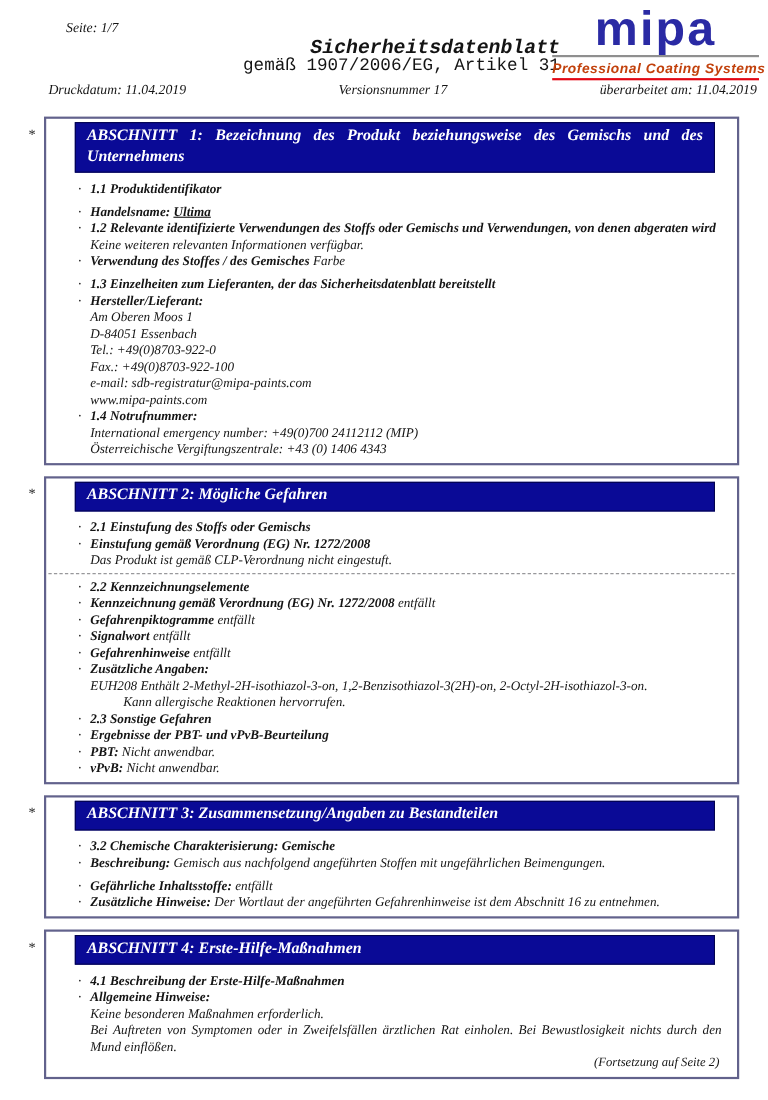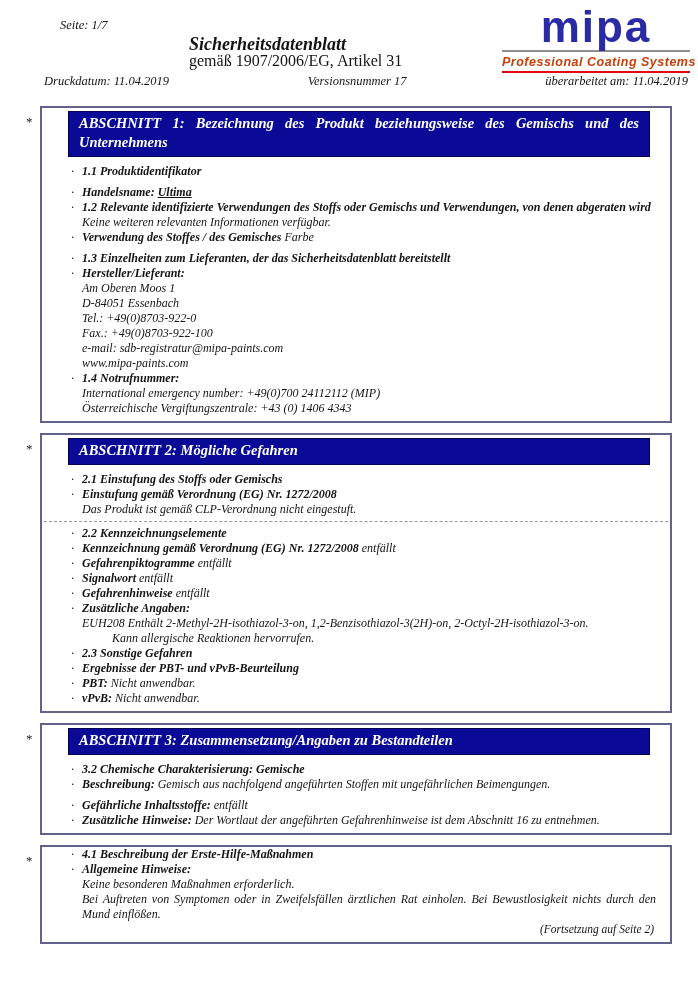--- a/index.html
+++ b/index.html
@@ -7,21 +7,21 @@
   body {
     width: 698px; height: 1000px; overflow: hidden;
     font-family: "Liberation Serif", "DejaVu Serif", serif;
     font-style: italic; color: #141414;
   }
   .page { position: relative; width: 698px; height: 718px; }
 
   
   header { position: relative; height: 96px; }
   .page-label { position: absolute; left: 60px; top: 18px; font-size: 12.5px; }
-  .title-block { position: absolute; left: 50%; top: 34px; transform: translateX(-50%); text-align: left; width: 320px; }
+  .title-block { position: absolute; left: 50%; top: 34px; transform: translateX(-50%); text-align: right; width: 320px; font-family: Liberation Mono, monospace; }
   .doc-title { font-size: 18px; font-weight: 700; line-height: 20px; }
   .doc-subtitle { font-size: 16px; font-style: normal; line-height: 13px; }
   .logo { position: absolute; right: 8px; top: 6px; width: 188px; text-align: center; font-style: normal; }
   .brand {
     font-family: "Liberation Sans", "DejaVu Sans", sans-serif;
     font-weight: 700; font-size: 44px; line-height: 42px;
     color: #2a2aa4; letter-spacing: 2px;
   }
   .rule-gray { height: 1.5px; background: #8f8f8f; margin: 2px 0 3px; }
   .tagline {
@@ -131,20 +131,21 @@
         <div class="bar">ABSCHNITT 3: Zusammensetzung/Angaben zu Bestandteilen</div>
         <div class="rows">
           <div class="row"><span class="bullet">·</span><b>3.2 Chemische Charakterisierung: Gemische</b></div>
           <div class="row"><span class="bullet">·</span><b>Beschreibung: </b><span>Gemisch aus nachfolgend angeführten Stoffen mit ungefährlichen Beimengungen.</span></div>
           <div class="row gap"><span class="bullet">·</span><b>Gefährliche Inhaltsstoffe: </b><span>entfällt</span></div>
           <div class="row"><span class="bullet">·</span><b>Zusätzliche Hinweise: </b><span>Der Wortlaut der angeführten Gefahrenhinweise ist dem Abschnitt 16 zu entnehmen.</span></div>
         </div>
       </section>
       <section class="section-box">
         <div class="marker">*</div>
+        <div class="bar">ABSCHNITT 4: Erste-Hilfe-Maßnahmen</div>
         <div class="rows">
           <div class="row"><span class="bullet">·</span><b>4.1 Beschreibung der Erste-Hilfe-Maßnahmen</b></div>
           <div class="row"><span class="bullet">·</span><b>Allgemeine Hinweise:</b></div>
           <div class="row"><span>Keine besonderen Maßnahmen erforderlich.</span></div>
           <div class="row"><span>Bei Auftreten von Symptomen oder in Zweifelsfällen ärztlichen Rat einholen. Bei Bewustlosigkeit nichts durch den Mund einflößen.</span></div>
           <div class="row right"><span>(Fortsetzung auf Seite 2)</span></div>
         </div>
       </section>
     </main>
 

